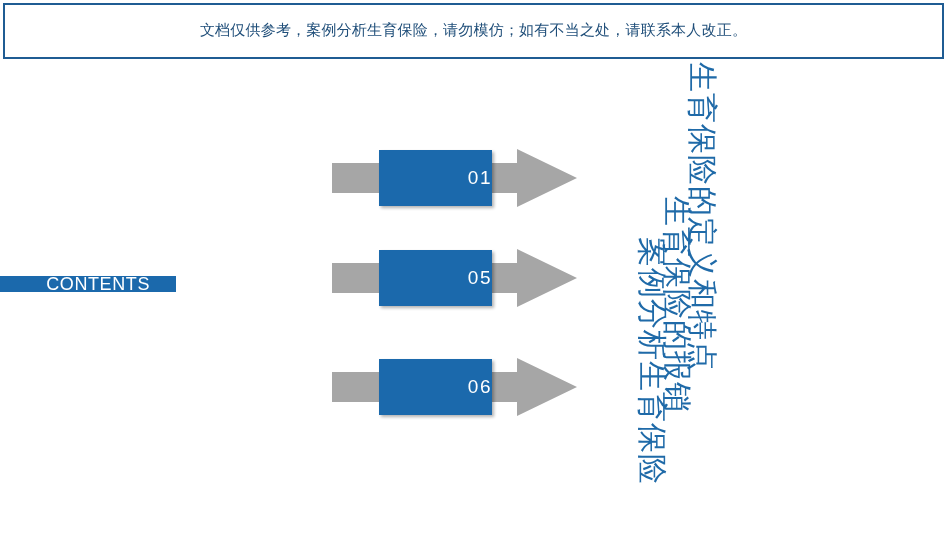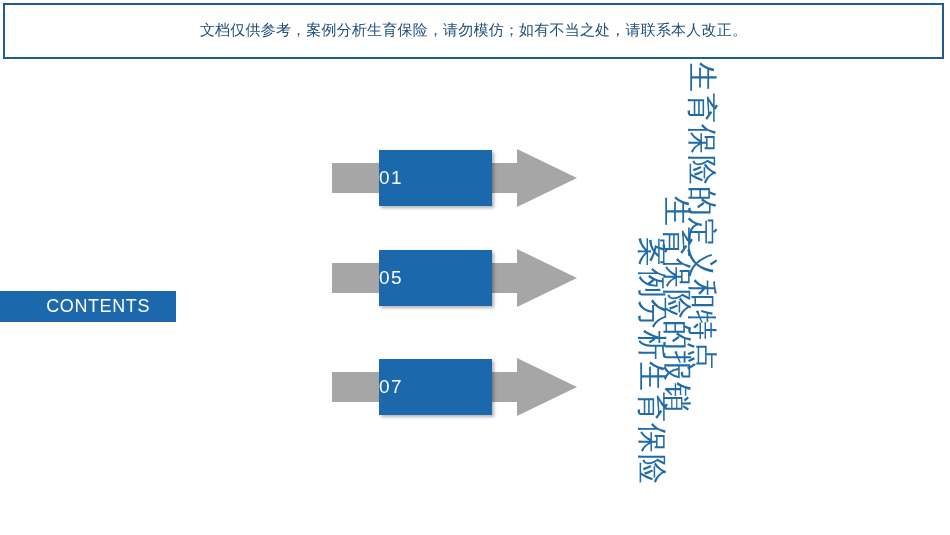--- a/index.html
+++ b/index.html
@@ -36,23 +36,23 @@
     line-height:1.3;
     letter-spacing:0.2px;
     white-space:nowrap;
     font-family:"DejaVu Sans","Liberation Sans",sans-serif;
   }
 
   
   #contents-tag{
     position:absolute;
     left:0px;
-    top:291px;
+    top:276px;
     width:176px;
-    height:31px;
+    height:16px;
     background:#1b69ac;
     display:flex;
     align-items:center;
     justify-content:flex-end;
     box-sizing:border-box;
     padding-right:26px;
   }
   #contents-tag-label{
     color:#ffffff;
     font-size:18px;
@@ -84,21 +84,21 @@
   .number-chip{
     position:absolute;
     left:47px;
     top:2px;
     width:113px;
     height:56px;
     background:#1b69ac;
     box-sizing:border-box;
     display:flex;
     align-items:center;
-    justify-content:flex-start;
+    justify-content:flex-end;
     box-shadow:2px 2px 3px rgba(0,0,0,0.30);
   }
   .number-chip-label{
     color:#ffffff;
     font-size:19px;
     letter-spacing:1.5px;
     font-family:"Liberation Sans",sans-serif;
   }
 
   
@@ -163,21 +163,21 @@
     </div>
   </div>
 
   <div class="arrow-row r3">
     <div class="arrow-shape">
       <svg width="245" height="60" viewBox="0 0 245 60" xmlns="http://www.w3.org/2000/svg">
         <path d="M0,15 L185,15 L185,1 L245,30 L185,59 L185,45 L0,45 Z" fill="#a6a6a6"></path>
       </svg>
     </div>
     <div class="number-chip">
-      <span class="number-chip-label">07</span>
+      <span class="number-chip-label">06</span>
     </div>
   </div>
 
   <div class="vtext" id="vtext-1">生育保险的定义和特点</div>
 
   <div class="vtext" id="vtext-2">生育保险的报销</div>
 
   <div class="vtext" id="vtext-3">案例分析生育保险</div>
 
 </div>

